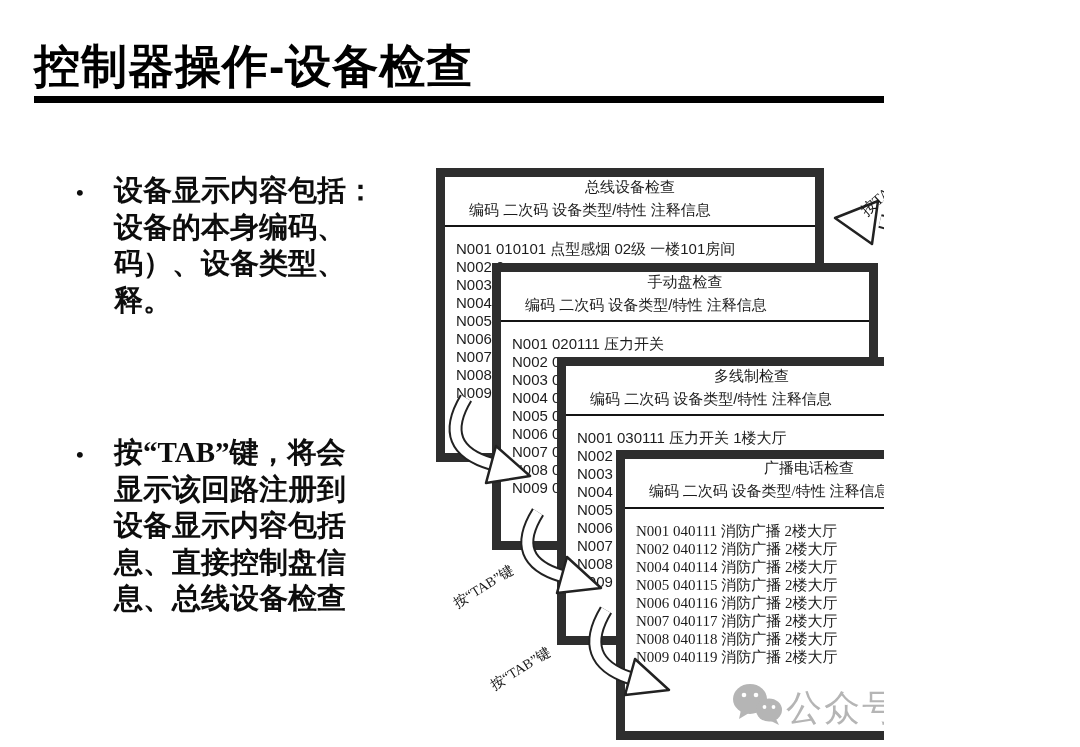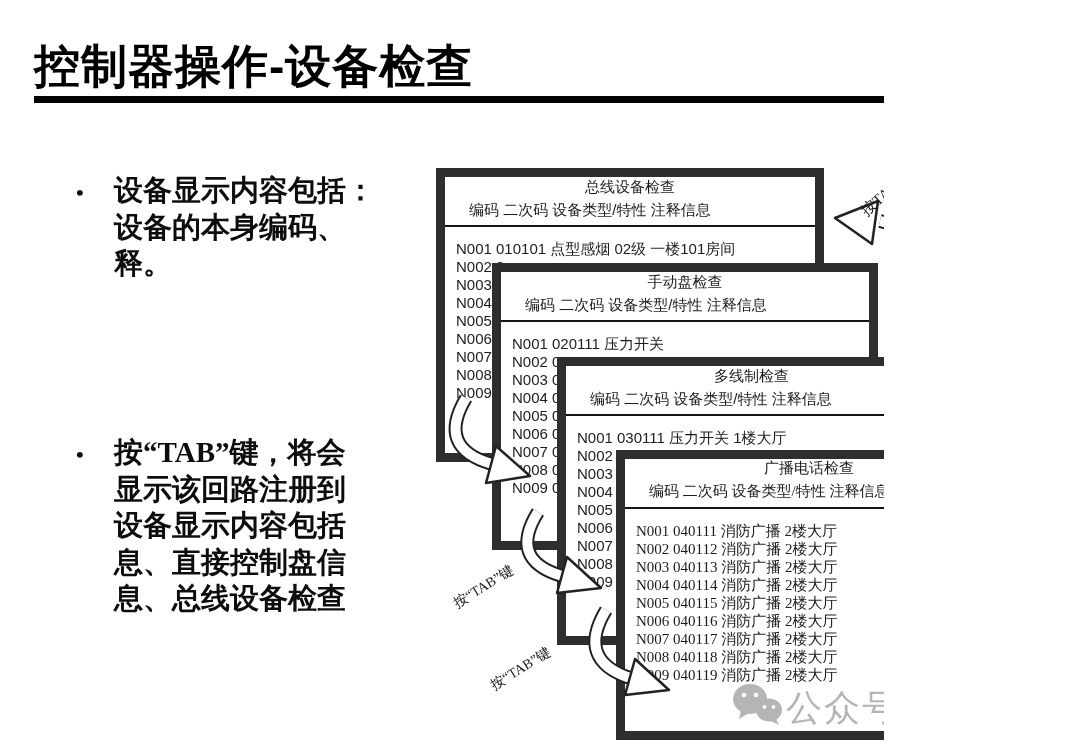--- a/index.html
+++ b/index.html
@@ -62,20 +62,21 @@
 <div id="slide">
 
   <div class="slide-title">控制器操作-设备检查</div>
   <div class="title-rule"></div>
 
   <div class="bullet" id="bullet-1">
     <span class="dot">•</span>
     <div class="lines">
       <div>设备显示内容包括：</div>
       <div>设备的本身编码、</div>
+      <div>码）、设备类型、</div>
       <div>释。</div>
     </div>
   </div>
 
   <div class="bullet" id="bullet-2">
     <span class="dot">•</span>
     <div class="lines">
       <div>按“TAB”键，将会</div>
       <div>显示该回路注册到</div>
       <div>设备显示内容包括</div>
@@ -135,21 +136,20 @@
     </div>
   </div>
 
   <div class="panel" id="panel-4">
     <div class="p-title">广播电话检查</div>
     <div class="p-header">编码 二次码 设备类型/特性 注释信息</div>
     <div class="p-rule"></div>
     <div class="p-rows">
       <div class="p-row">N001 040111 消防广播 2楼大厅</div>
       <div class="p-row">N002 040112 消防广播 2楼大厅</div>
-      <div class="p-row">N003 040113 消防广播 2楼大厅</div>
       <div class="p-row">N004 040114 消防广播 2楼大厅</div>
       <div class="p-row">N005 040115 消防广播 2楼大厅</div>
       <div class="p-row">N006 040116 消防广播 2楼大厅</div>
       <div class="p-row">N007 040117 消防广播 2楼大厅</div>
       <div class="p-row">N008 040118 消防广播 2楼大厅</div>
       <div class="p-row">N009 040119 消防广播 2楼大厅</div>
     </div>
   </div>
 
   <svg id="arrow-layer" viewBox="0 0 1080 747">

